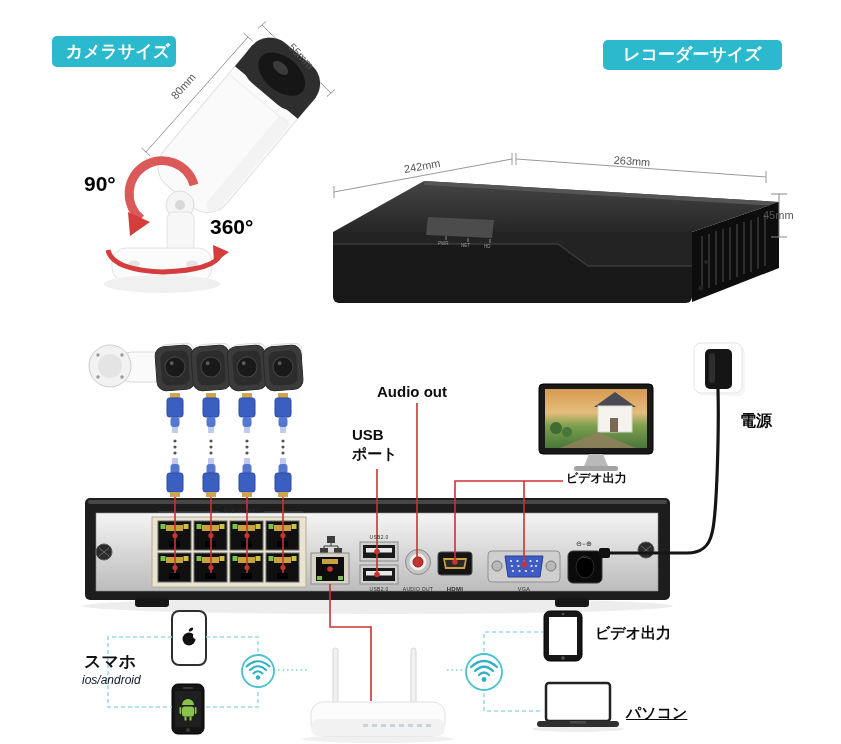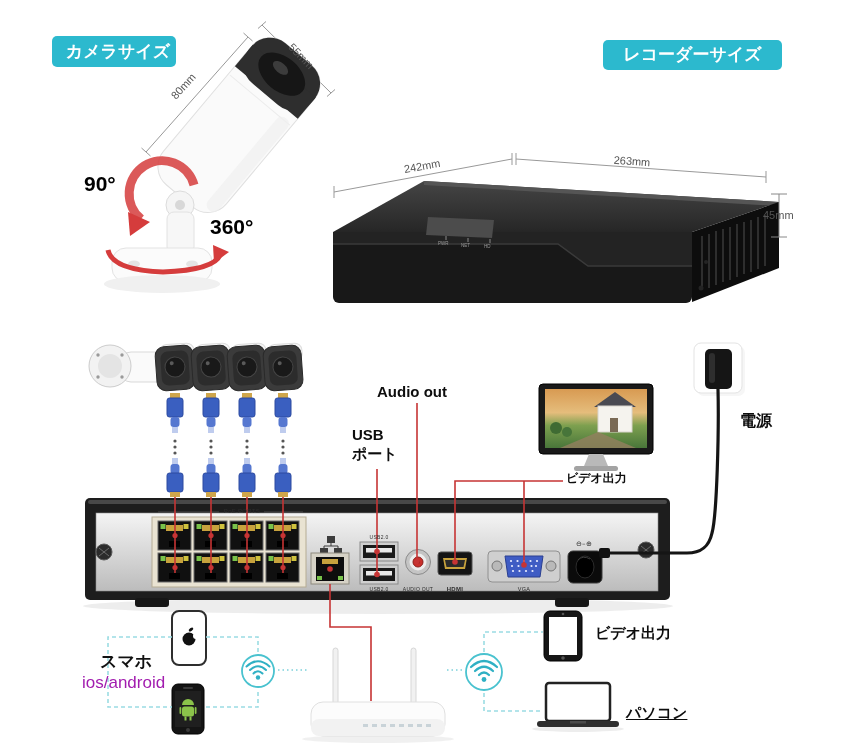--- a/index.html
+++ b/index.html
@@ -7,21 +7,21 @@
          font-family:"Liberation Sans","DejaVu Sans",sans-serif;}
   #stage svg{position:absolute;left:0;top:0;}
   .txt{position:absolute;white-space:nowrap;color:#111;}
   .badge{position:absolute;background:#2cb9ce;color:#fff;font-weight:bold;font-size:17px;
          text-align:center;border-radius:5px;line-height:31px;}
   .dim{font-size:11px;color:#555;}
   .deg{font-size:21px;font-weight:bold;color:#000000;}
   .conn-label{font-weight:bold;font-size:15px;color:#0d0d0d;}
   .port-label{position:absolute;font-size:5px;color:#2d2d2d;text-align:center;letter-spacing:.3px;}
   .led-label{position:absolute;font-size:4.5px;color:#9a9a9a;}
-  .jp-sub{font-size:17px;color:#a21caf;}
+  .jp-sub{font-size:12px;color:#0f172a;font-style:italic;}
 </style>
 </head>
 <body>
 
 <div id="stage">
 
 <svg width="841" height="744" viewBox="0 0 841 744">
   <defs>
     <linearGradient id="silver" x1="0" y1="0" x2="0" y2="1">
       <stop offset="0" stop-color="#f4f4f4"></stop>
@@ -529,18 +529,18 @@
 <div class="txt conn-label" style="left:740px;top:411px;font-size:16px;">電源</div>
 
 <div class="port-label" style="left:220px;top:508px;width:44px;font-size:6px;">PoE PORTS</div>
 <div class="port-label" style="left:360px;top:534px;width:38px;">USB2.0</div>
 <div class="port-label" style="left:360px;top:586px;width:38px;">USB2.0</div>
 <div class="port-label" style="left:398px;top:586px;width:40px;">AUDIO OUT</div>
 <div class="port-label" style="left:438px;top:586px;width:34px;font-size:6px;font-weight:bold;">HDMI</div>
 <div class="port-label" style="left:488px;top:586px;width:72px;font-size:5.5px;">VGA</div>
 <div class="port-label" style="left:564px;top:540px;width:40px;font-size:7px;font-family:'DejaVu Sans',sans-serif;">⊖–⊕</div>
 
-<div class="txt" style="left:100px;top:650px;font-size:17px;font-weight:bold;text-align:center;">スマホ</div>
+<div class="txt" style="left:84px;top:650px;font-size:17px;font-weight:bold;text-align:center;">スマホ</div>
 <div class="txt jp-sub" style="left:82px;top:673px;">ios/android</div>
 <div class="txt conn-label" style="left:595px;top:624px;">ビデオ出力</div>
 <div class="txt conn-label" style="left:626px;top:704px;text-decoration:underline;">パソコン</div>
 
 </div>
 
 </body></html>

